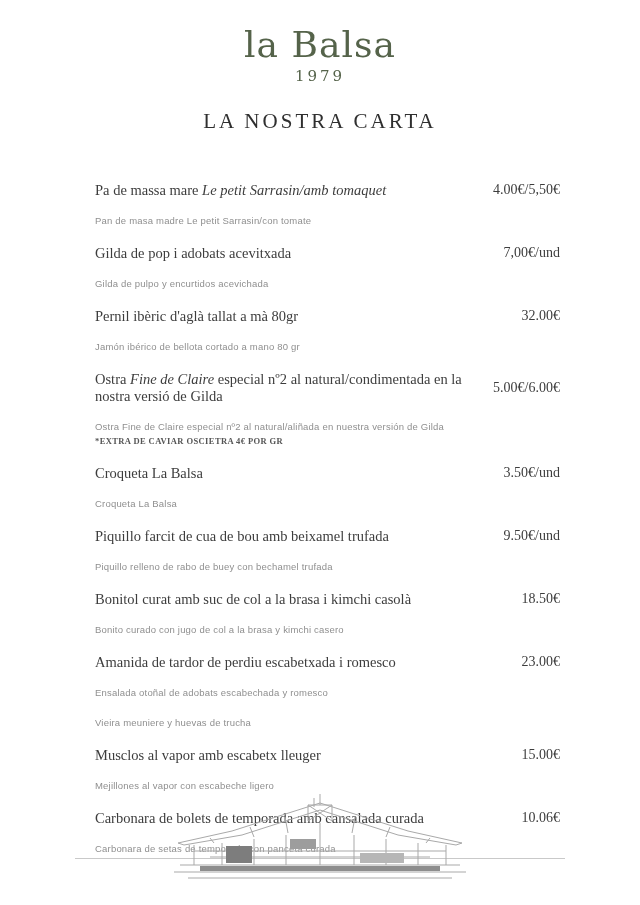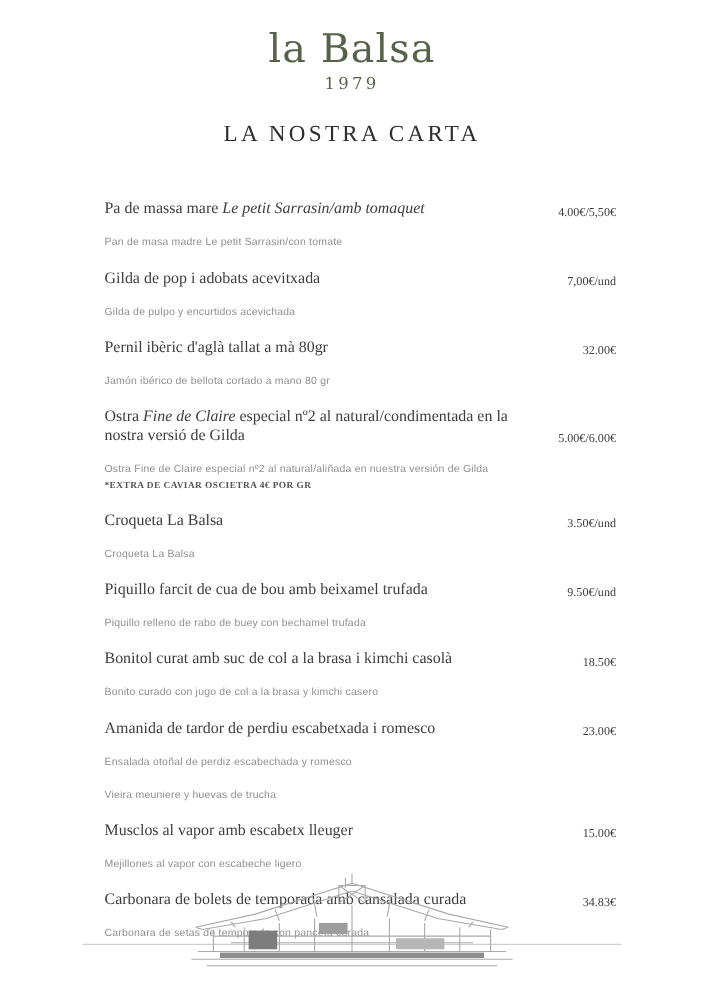--- a/index.html
+++ b/index.html
@@ -43,31 +43,31 @@
     letter-spacing: 3px;
     color: #2f2f2f;
   }
   .menu {
     margin: 48px 40px 0 55px;
   }
   .item { margin-bottom: 19px; }
   .item-row {
     display: flex;
     justify-content: space-between;
-    align-items: flex-end;
+    align-items: center;
   }
   .item-name {
     font-size: 14.5px;
     line-height: 17px;
     color: var(--ink);
     padding-right: 14px;
   }
   .item-name .it { font-style: italic; }
   .item-price {
-    font-size: 11px;
+    font-size: 14px;
     color: var(--ink);
     white-space: nowrap;
   }
   .item-subtitle {
     font-family: "Liberation Sans", sans-serif;
     font-size: 9.5px;
     line-height: 11px;
     letter-spacing: 0.2px;
     color: var(--muted);
     margin-top: 16px;
@@ -173,39 +173,39 @@
         <div class="item-price">18.50€</div>
       </div>
       <div class="item-subtitle">Bonito curado con jugo de col a la brasa y kimchi casero</div>
     </div>
 
     <div class="item">
       <div class="item-row">
         <div class="item-name"><span>Amanida de tardor de perdiu escabetxada i romesco</span></div>
         <div class="item-price">23.00€</div>
       </div>
-      <div class="item-subtitle">Ensalada otoñal de perdiz escabechada y romesco</div>
+      <div class="item-subtitle">Ensalada otoñal de adobats escabechada y romesco</div>
     </div>
 
     <div class="item">
       <div class="item-subtitle">Vieira meuniere y huevas de trucha</div>
     </div>
 
     <div class="item">
       <div class="item-row">
         <div class="item-name"><span>Musclos al vapor amb escabetx lleuger</span></div>
         <div class="item-price">15.00€</div>
       </div>
       <div class="item-subtitle">Mejillones al vapor con escabeche ligero</div>
     </div>
 
     <div class="item">
       <div class="item-row">
         <div class="item-name"><span>Carbonara de bolets de temporada amb cansalada curada</span></div>
-        <div class="item-price">34.83€</div>
+        <div class="item-price">10.06€</div>
       </div>
       <div class="item-subtitle">Carbonara de setas de temporada con panceta curada</div>
     </div>
 
   </div>
 
   <div class="footer">
     <div class="footer-rule"></div>
     <svg class="building" viewBox="0 0 300 90" width="300" height="90" xmlns="http://www.w3.org/2000/svg">
       <g stroke="#a9a9a9" fill="none" stroke-width="1">

